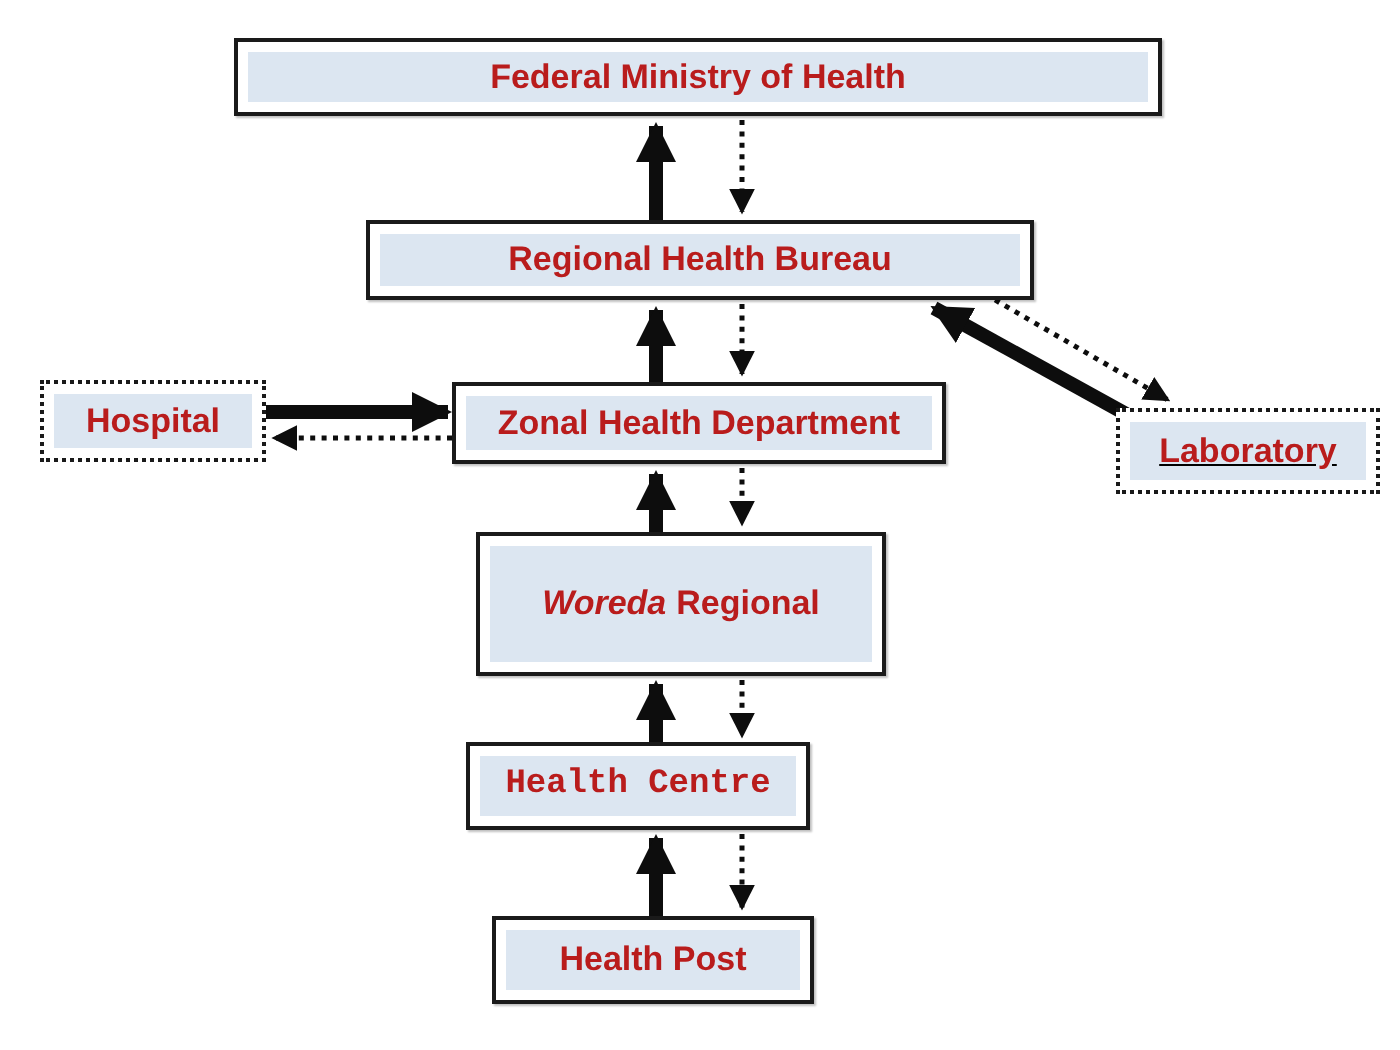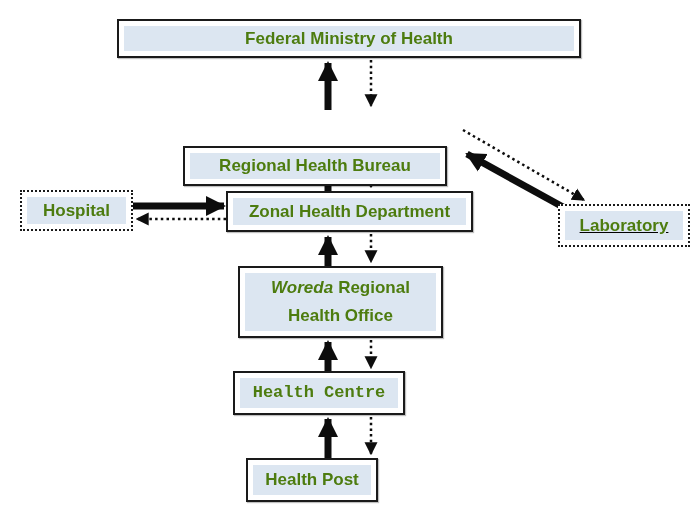--- a/index.html
+++ b/index.html
@@ -37,21 +37,21 @@
   .band {
     flex: 1;
     background: #dce6f1;
     display: flex;
     flex-direction: column;
     align-items: center;
     justify-content: center;
     text-align: center;
     font-weight: bold;
     font-size: 17px;
-    color: #4d7c0f;
+    color: #b91c1c;
     line-height: 1.25;
     white-space: nowrap;
   }
   .band .line1 .italic {
     font-style: italic;
     margin-right: 5px;
   }
   .woreda-band {
     line-height: 1.65;
   }
@@ -90,44 +90,43 @@
     <line x1="226" y1="219" x2="137" y2="219" stroke="#0d0d0d" stroke-width="2.5" stroke-dasharray="2.5 3.2" marker-end="url(#head-small)"></line>
 
     <line x1="563" y1="207" x2="467" y2="154" stroke="#0d0d0d" stroke-width="7" marker-end="url(#head-big)"></line>
     <line x1="463" y1="130" x2="584" y2="200" stroke="#0d0d0d" stroke-width="2.5" stroke-dasharray="2.5 3.2" marker-end="url(#head-small)"></line>
   </svg>
 
   <div class="node" style="left:117px; top:19px; width:464px; height:39px;">
     <div class="band">Federal Ministry of Health</div>
   </div>
 
-  <div class="node" style="left:183px; top:110px; width:264px; height:40px;margin-top:36px;">
+  <div class="node" style="left:183px; top:110px; width:334px; height:40px;">
     <div class="band">Regional Health Bureau</div>
   </div>
 
   <div class="node dotted" style="left:20px; top:190px; width:113px; height:41px;">
     <div class="band">Hospital</div>
   </div>
 
   <div class="node" style="left:226px; top:191px; width:247px; height:41px;">
     <div class="band">Zonal Health Department</div>
   </div>
 
   <div class="node dotted" style="left:558px; top:204px; width:132px; height:43px;text-decoration:underline;">
     <div class="band">Laboratory</div>
   </div>
 
   <div class="node" style="left:238px; top:266px; width:205px; height:72px;">
     <div class="band woreda-band">
       <div class="line1"><span class="italic">Woreda</span><span>Regional</span></div>
-      <div class="line2">Health Office</div>
     </div>
   </div>
 
   <div class="node" style="left:233px; top:371px; width:172px; height:44px;font-family:Liberation Mono, monospace;">
     <div class="band">Health Centre</div>
   </div>
 
-  <div class="node" style="left:246px; top:458px; width:132px; height:44px;">
+  <div class="node" style="left:246px; top:458px; width:161px; height:44px;">
     <div class="band">Health Post</div>
   </div>
 
 </div>
 
 </body></html>

